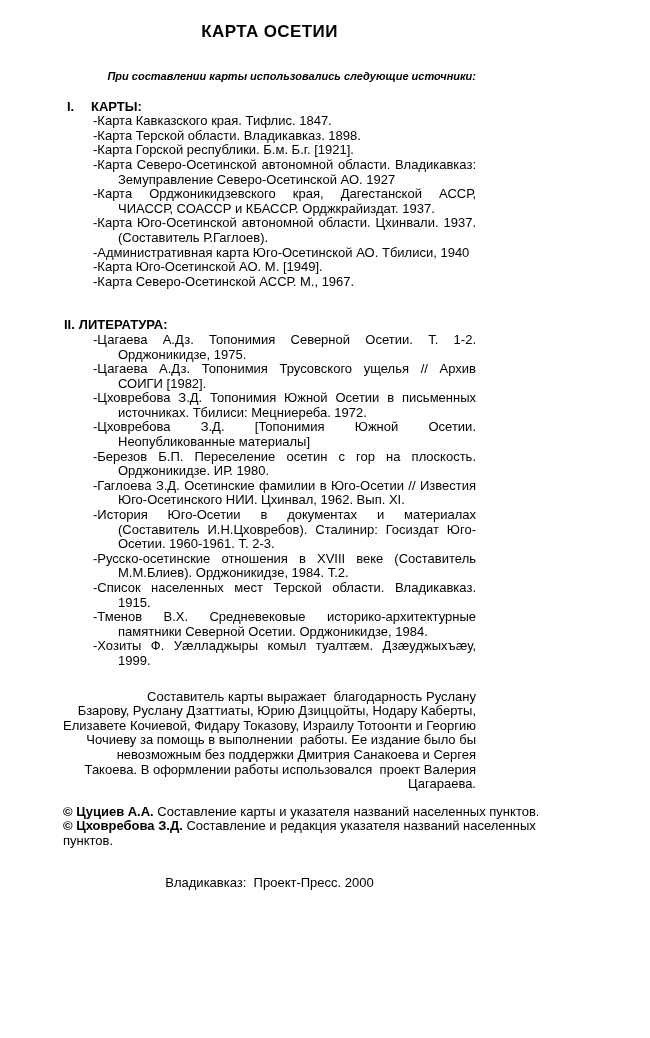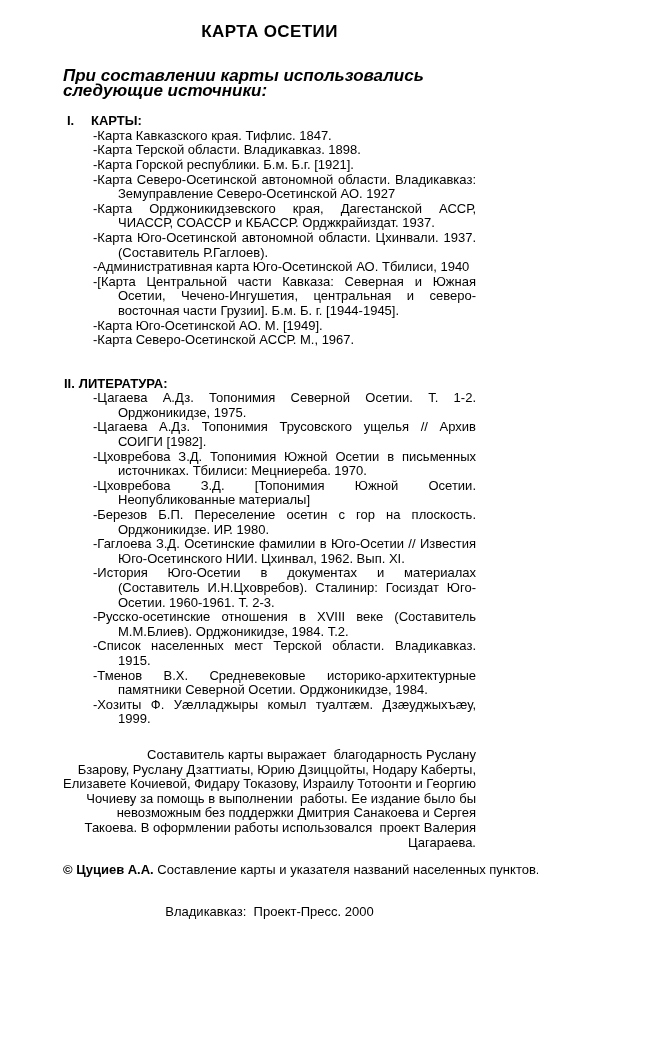--- a/index.html
+++ b/index.html
@@ -17,24 +17,24 @@
   .content { padding: 22px 62px 0 63px; }
   .doc-title {
     text-align: center;
     font-size: 17px;
     font-weight: bold;
     line-height: 20px;
     letter-spacing: 0.4px;
   }
   .intro {
     margin-top: 27px;
-    text-align: left;
+    text-align: right;
     font-style: italic;
     font-weight: bold;
-    font-size: 17px;
+    font-size: 11px;
   }
   .sec-head { font-weight: bold; margin-top: 16px; }
   .sec-head .numeral { display: inline-block; }
   .sec1 .numeral { width: 28px; padding-left: 4px; box-sizing: border-box; }
   .sec2 .numeral { margin-right: 4px; padding-left: 1px; }
   .item {
     margin: 0;
     padding-left: 55px;
     text-indent: -25px;
     text-align: justify;
@@ -70,49 +70,52 @@
       <span class="numeral">I.</span><span class="sec-label">КАРТЫ:</span>
     </div>
     <div>
       <p class="item">-Карта Кавказского края. Тифлис. 1847.</p>
       <p class="item">-Карта Терской области. Владикавказ. 1898.</p>
       <p class="item">-Карта Горской республики. Б.м. Б.г. [1921].</p>
       <p class="item">-Карта Северо-Осетинской автономной области. Владикавказ: Земуправление Северо-Осетинской АО. 1927</p>
       <p class="item">-Карта Орджоникидзевского края, Дагестанской АССР, ЧИАССР, СОАССР и КБАССР. Орджкрайиздат. 1937.</p>
       <p class="item">-Карта Юго-Осетинской автономной области. Цхинвали. 1937. (Составитель Р.Гаглоев).</p>
       <p class="item">-Административная карта Юго-Осетинской АО. Тбилиси, 1940</p>
-      <p class="item">-[Карта Центральной части Кавказа: Северная и Южная Осетии, Чечено-Ингушетия, центральная и северо-восточная части Грузии]. Б.м. Б. г. [1944-1945].</p>
       <p class="item">-Карта Юго-Осетинской АО. М. [1949].</p>
       <p class="item">-Карта Северо-Осетинской АССР. М., 1967.</p>
     </div>
 
     <div class="sec-gap"></div>
 
     <div class="sec-head sec2">
       <span class="numeral">II.</span><span class="sec-label">ЛИТЕРАТУРА:</span>
     </div>
     <div>
       <p class="item">-Цагаева А.Дз. Топонимия Северной Осетии. Т. 1-2. Орджоникидзе, 1975.</p>
       <p class="item">-Цагаева А.Дз. Топонимия Трусовского ущелья // Архив СОИГИ [1982].</p>
-      <p class="item">-Цховребова З.Д. Топонимия Южной Осетии в письменных источниках. Тбилиси: Мецниереба. 1970.</p>
+      <p class="item">-Цховребова З.Д. Топонимия Южной Осетии в письменных источниках. Тбилиси: Мецниереба. 1972.</p>
       <p class="item">-Цховребова З.Д. [Топонимия Южной Осетии. Неопубликованные материалы]</p>
       <p class="item">-Березов Б.П. Переселение осетин с гор на плоскость. Орджоникидзе. ИР. 1980.</p>
       <p class="item">-Гаглоева З.Д. Осетинские фамилии в Юго-Осетии // Известия Юго-Осетинского НИИ. Цхинвал, 1962. Вып. XI.</p>
       <p class="item">-История Юго-Осетии в документах и материалах (Составитель И.Н.Цховребов). Сталинир: Госиздат Юго-Осетии. 1960-1961. Т. 2-3.</p>
       <p class="item">-Русско-осетинские отношения в XVIII веке (Составитель М.М.Блиев). Орджоникидзе, 1984. Т.2.</p>
       <p class="item">-Список населенных мест Терской области. Владикавказ. 1915.</p>
       <p class="item">-Тменов В.Х. Средневековые историко-архитектурные памятники Северной Осетии. Орджоникидзе, 1984.</p>
       <p class="item">-Хозиты Ф. Уæлладжыры комыл туалтæм. Дзæуджыхъæу, 1999.</p>
     </div>
 
     <p class="ack">Составитель карты выражает  благодарность Руслану Бзарову, Руслану Дзаттиаты, Юрию Дзиццойты, Нодару Каберты, Елизавете Кочиевой, Фидару Токазову, Израилу Тотоонти и Георгию Чочиеву за помощь в выполнении  работы. Ее издание было бы невозможным без поддержки Дмитрия Санакоева и Сергея Такоева. В оформлении работы использовался  проект Валерия Цагараева.</p>
 
     <div class="copyrights">
       <p class="copy-line">
         <span class="copy-label">© Цуциев А.А.</span>
         <span class="copy-text">Составление карты и указателя названий населенных пунктов.</span>
       </p>
+      <p class="copy-line">
+        <span class="copy-label">© Цховребова З.Д.</span>
+        <span class="copy-text">Составление и редакция  указателя названий населенных пунктов.</span>
+      </p>
     </div>
 
     <div class="imprint">Владикавказ:  Проект-Пресс. 2000</div>
 
   </div>
 </div>
 
 </body></html>

